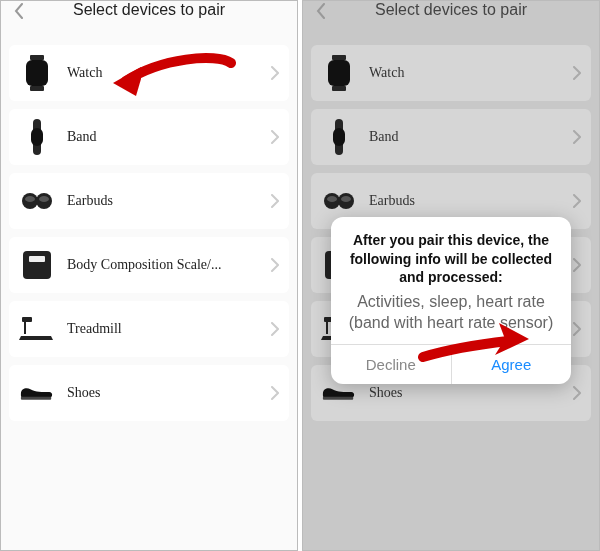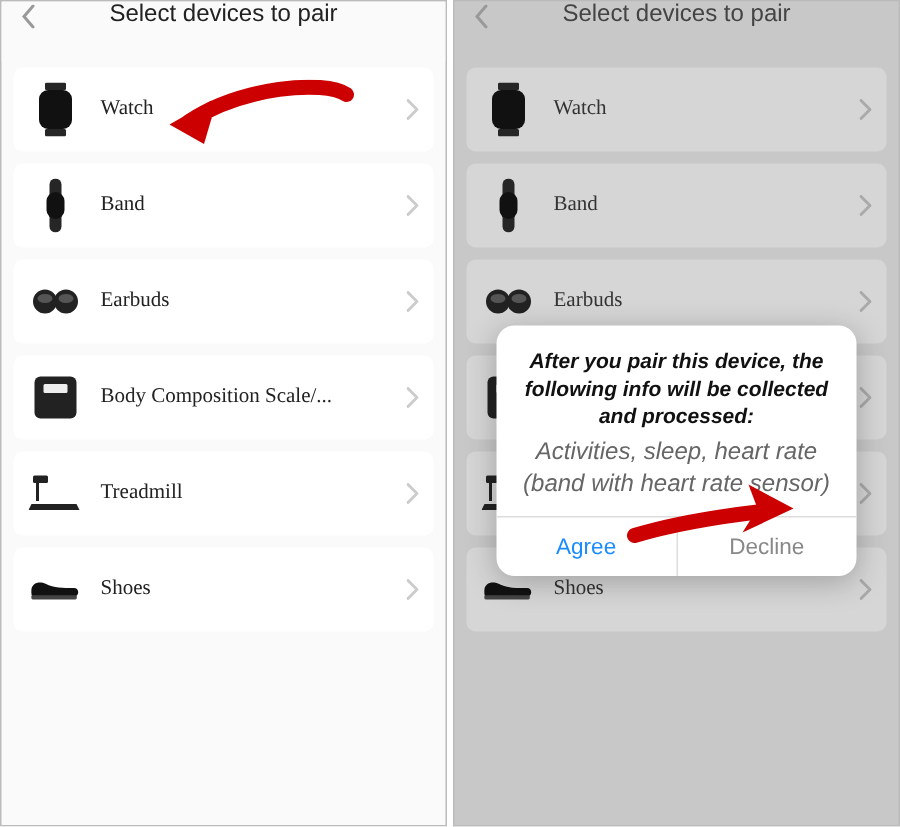--- a/index.html
+++ b/index.html
@@ -103,21 +103,20 @@
     width: 240px;
     border-radius: 12px;
     box-shadow: 0 4px 20px rgba(0,0,0,0.25);
     pointer-events: auto;
     overflow: hidden;
     text-align: center;
     margin-top: 50px;
   }
   .popup-body {
     padding: 14px 14px 10px 14px;
-    font-style: italic;
   }
   .popup-title {
     font-size: 14px;
     font-weight: 600;
     color: #111;
     line-height: 1.3;
     margin-bottom: 6px;
   }
   .popup-msg {
     font-size: 16px;
@@ -356,22 +355,22 @@
     </div>
   </div>
 
   <div class="popup-overlay">
     <div class="popup">
       <div class="popup-body">
         <div class="popup-title">After you pair this device, the following info will be collected and processed:</div>
         <div class="popup-msg">Activities, sleep, heart rate (band with heart rate sensor)</div>
       </div>
       <div class="popup-btns">
+        <div class="popup-btn decline">Decline</div>
         <div class="popup-btn agree">Agree</div>
-        <div class="popup-btn decline">Decline</div>
       </div>
     </div>
   </div>
 
   <svg class="arrow2" width="130" height="55" viewBox="0 0 130 55">
     <path d="M10 46 C30 40 60 34 95 30" stroke="#c00" stroke-width="10" fill="none" stroke-linecap="round"></path>
     <path d="M116 28 L86 12 L92 28 L82 44 Z" fill="#c00"></path>
   </svg>
 </div>
 

